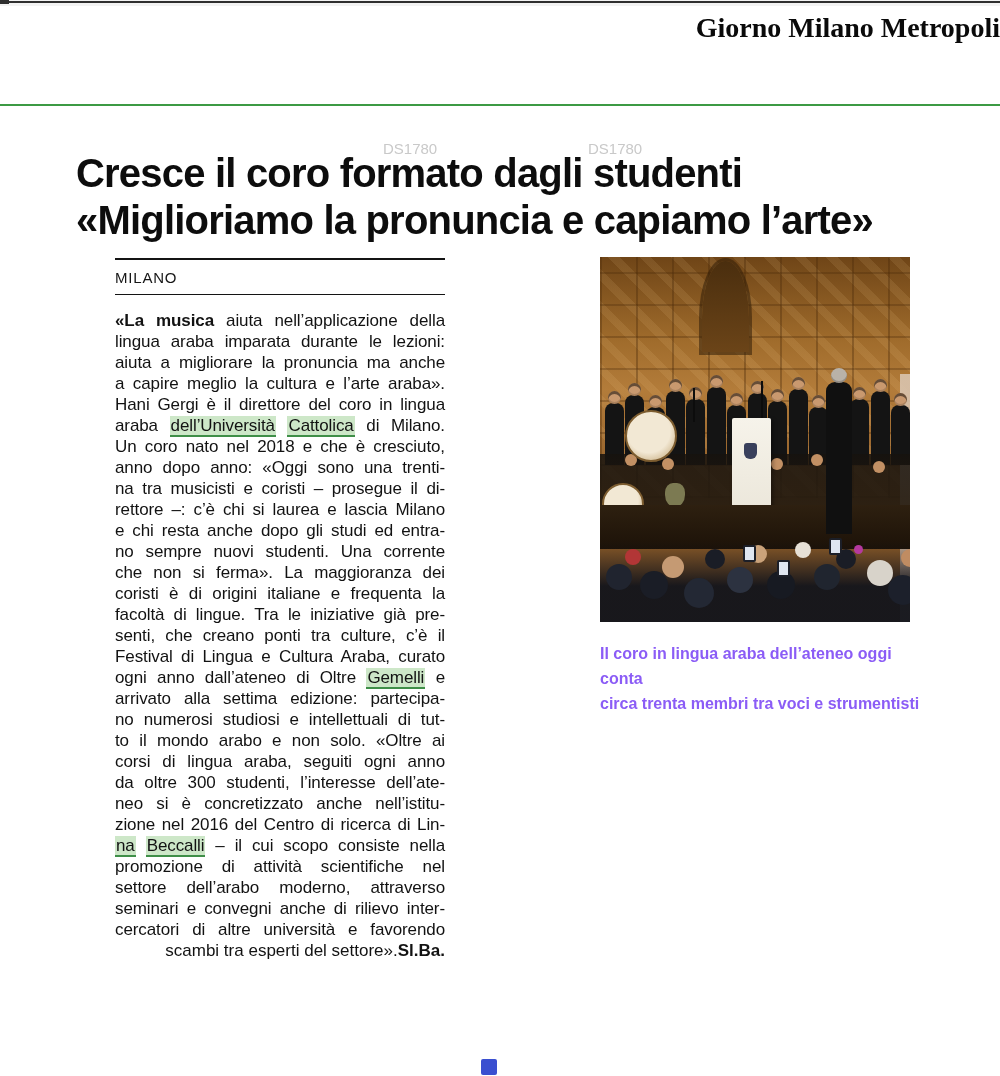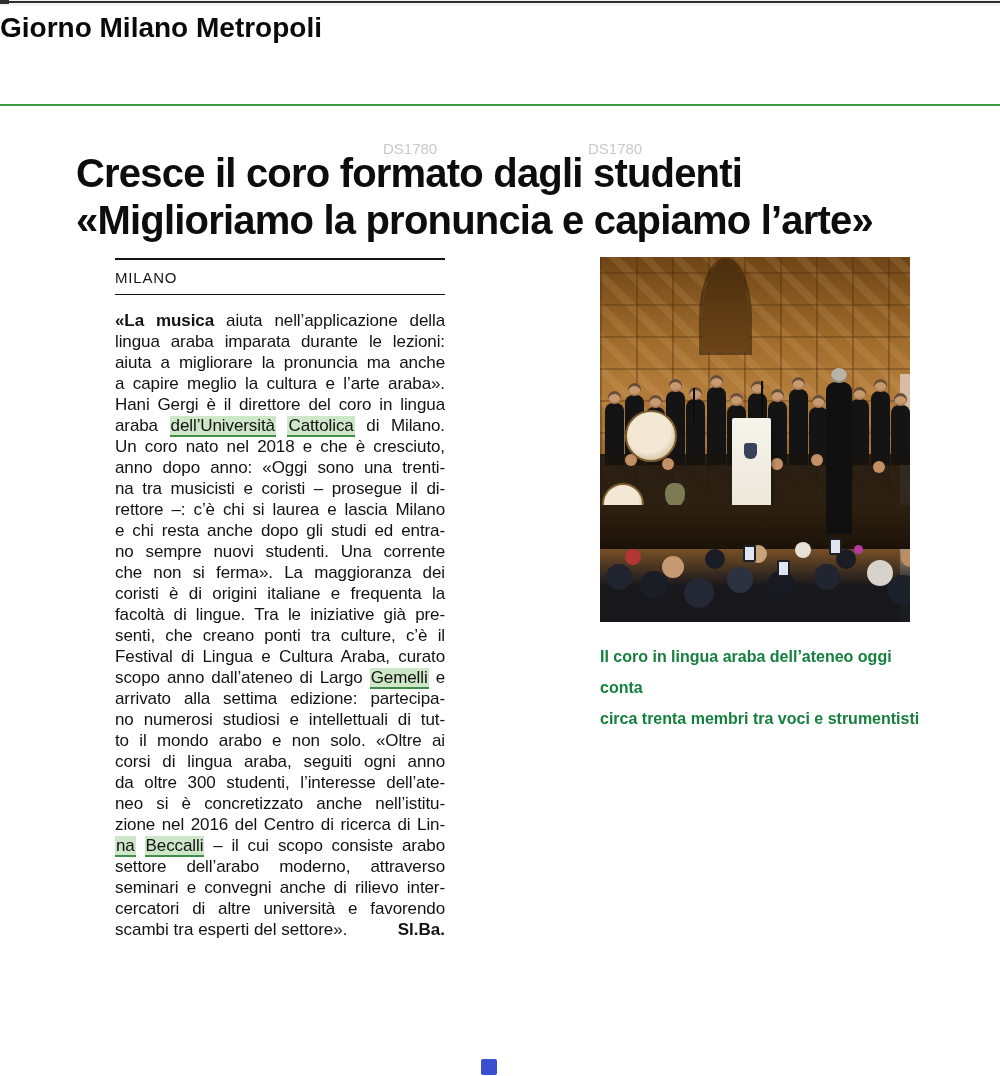--- a/index.html
+++ b/index.html
@@ -4,22 +4,22 @@
 <style>
   html,body{margin:0;padding:0;background:#fff;}
   #page{position:relative;width:1000px;height:1076px;background:#ffffff;overflow:hidden;
         font-family:"Liberation Sans",sans-serif;color:#111;}
 
   
   .top-strip{position:absolute;left:0;top:0;width:1000px;height:6px;background:#f3f3f3;}
   .top-line{position:absolute;left:8px;top:1px;width:992px;height:2px;background:#2f2f2f;}
   .top-corner{position:absolute;left:0;top:0;width:9px;height:4px;background:#2f2f2f;}
 
-  .masthead{position:absolute;left:0;top:12px;width:1000px;text-align:left;
-            font-family:Liberation Sans, sans-serif;font-weight:700;font-size:28px;color:#0a0a0a;}
+  .masthead{position:absolute;left:0;top:12px;width:1000px;text-align:right;
+            font-family:Liberation Serif, serif;font-weight:700;font-size:28px;color:#0a0a0a;}
 
   .green-rule{position:absolute;left:0;top:104px;width:1000px;height:2px;background:#3c9a44;}
 
   .kicker{position:absolute;left:42px;top:109px;font-size:17px;font-weight:700;color:#1a5080;
           padding-bottom:2px;border-bottom:2px solid #86abc9;letter-spacing:0.1px;}
 
   .wm{position:absolute;top:140px;font-size:15px;color:#c9c9c9;font-weight:400;}
   .wm1{left:383px;} .wm2{left:588px;}
 
   .headline{position:absolute;left:42px;top:150px;width:930px;
@@ -27,21 +27,21 @@
 
   
   .col{position:absolute;left:115px;top:258px;width:330px;}
   .rule-a{height:2px;background:#141414;margin-bottom:9px;}
   .dateline{font-size:15px;font-weight:500;letter-spacing:0.8px;color:#161616;margin-bottom:8px;}
   .rule-b{height:1px;background:#141414;margin-bottom:15px;}
   .bline{font-size:17px;line-height:21px;letter-spacing:-0.1px;color:#121212;
          text-align:justify;text-align-last:justify;white-space:nowrap;}
   .bline .bold{font-weight:700;}
   .hl{background:#cde7c8;border-bottom:2px solid #3f8f48;padding:0 1px;}
-  .closing{display:flex;justify-content:space-between;font-size:17px;line-height:21px;color:#121212;}
+  .closing{display:flex;justify-content:flex-end;font-size:17px;line-height:21px;color:#121212;}
   .byline{font-weight:700;}
 
   
   .photo{position:absolute;left:600px;top:257px;width:310px;height:365px;overflow:hidden;background:#8a5a28;}
   .wood{position:absolute;left:0;top:0;width:100%;height:66%;
     background:
       repeating-linear-gradient(90deg, rgba(72,40,8,.35) 0 2px, rgba(0,0,0,0) 2px 36px),
       repeating-linear-gradient(0deg, rgba(72,40,8,.30) 0 2px, rgba(0,0,0,0) 2px 32px),
       repeating-linear-gradient(45deg, rgba(255,214,150,.10) 0 8px, rgba(0,0,0,0) 8px 22px),
       linear-gradient(180deg,#6f4517,#a06c2c 35%,#b37c3a 55%,#8a5a28);}
@@ -70,21 +70,21 @@
   .speaker{position:absolute;width:26px;height:13px;background:#0a0a0a;border-radius:2px;}
   .conductor{position:absolute;left:73%;bottom:24%;width:26px;height:152px;background:#101010;border-radius:9px 9px 0 0;}
   .conductor .head{position:absolute;left:5px;top:-14px;width:16px;height:15px;border-radius:50%;
         background:#b9b2a8;box-shadow:inset 0 -2px 0 rgba(0,0,0,.2);}
   .aud-base{position:absolute;left:0;bottom:0;width:100%;height:22%;
         background:linear-gradient(180deg,rgba(15,17,23,0),rgba(18,20,27,.95) 55%);}
   .ahead{position:absolute;border-radius:50%;}
   .phone{position:absolute;width:9px;height:13px;background:#dfe6f0;border:2px solid #1c1f28;border-radius:2px;}
 
   .caption{position:absolute;left:600px;top:641px;width:320px;
-        font-size:16px;line-height:31px;font-weight:600;color:#15803d;}
+        font-size:16px;line-height:25px;font-weight:600;color:#8b5cf6;}
 
   .blue-sq{position:absolute;left:481px;top:1059px;width:16px;height:16px;background:#3a4fd0;border-radius:2px;}
 </style>
 </head>
 <body>
 
 <div id="page">
 
   <div class="top-strip"></div>
   <div class="top-line"></div>
@@ -118,29 +118,30 @@
         <div class="bline"><span>anno dopo anno: «Oggi sono una trenti-</span></div>
         <div class="bline"><span>na tra musicisti e coristi – prosegue il di-</span></div>
         <div class="bline"><span>rettore –: c’è chi si laurea e lascia Milano</span></div>
         <div class="bline"><span>e chi resta anche dopo gli studi ed entra-</span></div>
         <div class="bline"><span>no sempre nuovi studenti. Una corrente</span></div>
         <div class="bline"><span>che non si ferma». La maggioranza dei</span></div>
         <div class="bline"><span>coristi è di origini italiane e frequenta la</span></div>
         <div class="bline"><span>facoltà di lingue. Tra le iniziative già pre-</span></div>
         <div class="bline"><span>senti, che creano ponti tra culture, c’è il</span></div>
         <div class="bline"><span>Festival di Lingua e Cultura Araba, curato</span></div>
-        <div class="bline"><span>scopo anno dall’ateneo di Largo </span><span class="hl">Gemelli</span><span> e</span></div>
+        <div class="bline"><span>ogni anno dall’ateneo di Oltre </span><span class="hl">Gemelli</span><span> e</span></div>
         <div class="bline"><span>arrivato alla settima edizione: partecipa-</span></div>
         <div class="bline"><span>no numerosi studiosi e intellettuali di tut-</span></div>
         <div class="bline"><span>to il mondo arabo e non solo. «Oltre ai</span></div>
         <div class="bline"><span>corsi di lingua araba, seguiti ogni anno</span></div>
         <div class="bline"><span>da oltre 300 studenti, l’interesse dell’ate-</span></div>
         <div class="bline"><span>neo si è concretizzato anche nell’istitu-</span></div>
         <div class="bline"><span>zione nel 2016 del Centro di ricerca di Lin-</span></div>
-        <div class="bline"><span class="hl">na</span><span> </span><span class="hl">Beccalli</span><span> – il cui scopo consiste arabo</span></div>
+        <div class="bline"><span class="hl">na</span><span> </span><span class="hl">Beccalli</span><span> – il cui scopo consiste nella</span></div>
+        <div class="bline"><span>promozione di attività scientifiche nel</span></div>
         <div class="bline"><span>settore dell’arabo moderno, attraverso</span></div>
         <div class="bline"><span>seminari e convegni anche di rilievo inter-</span></div>
         <div class="bline"><span>cercatori di altre università e favorendo</span></div>
       </div>
     <div class="closing">
       <span>scambi tra esperti del settore».</span>
       <span class="byline">Sl.Ba.</span>
     </div>
   </div>
 

